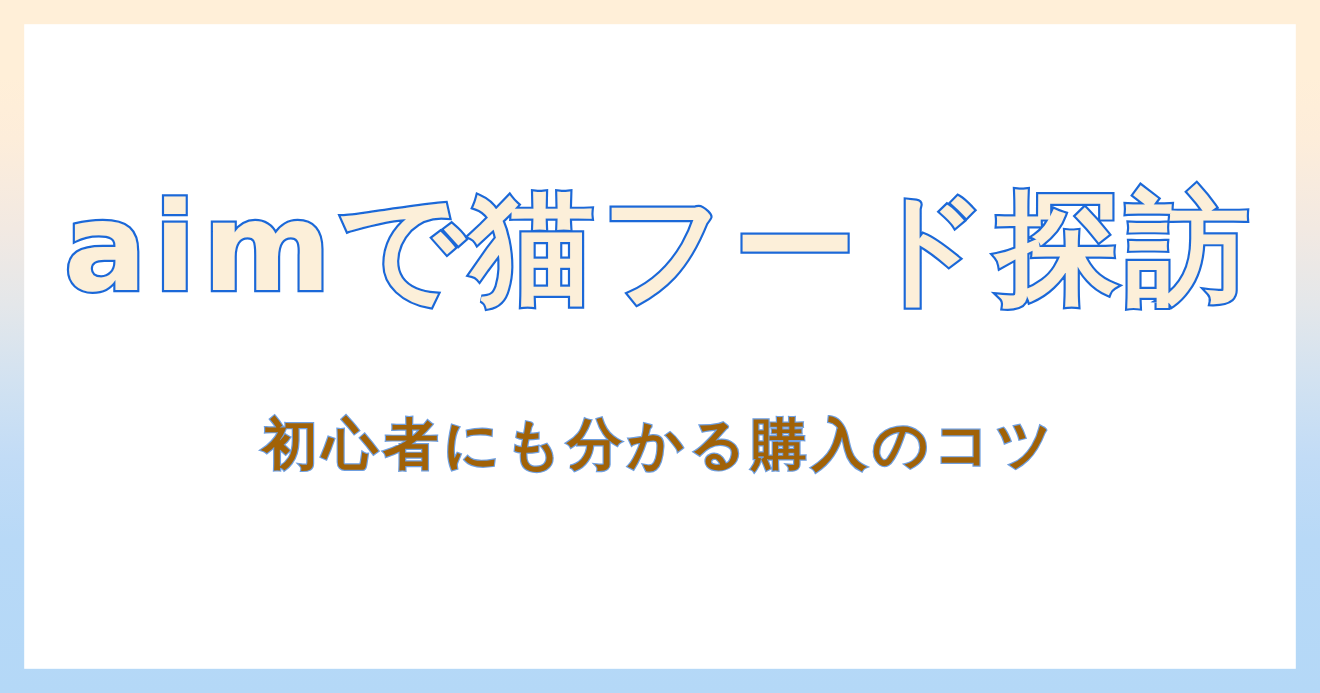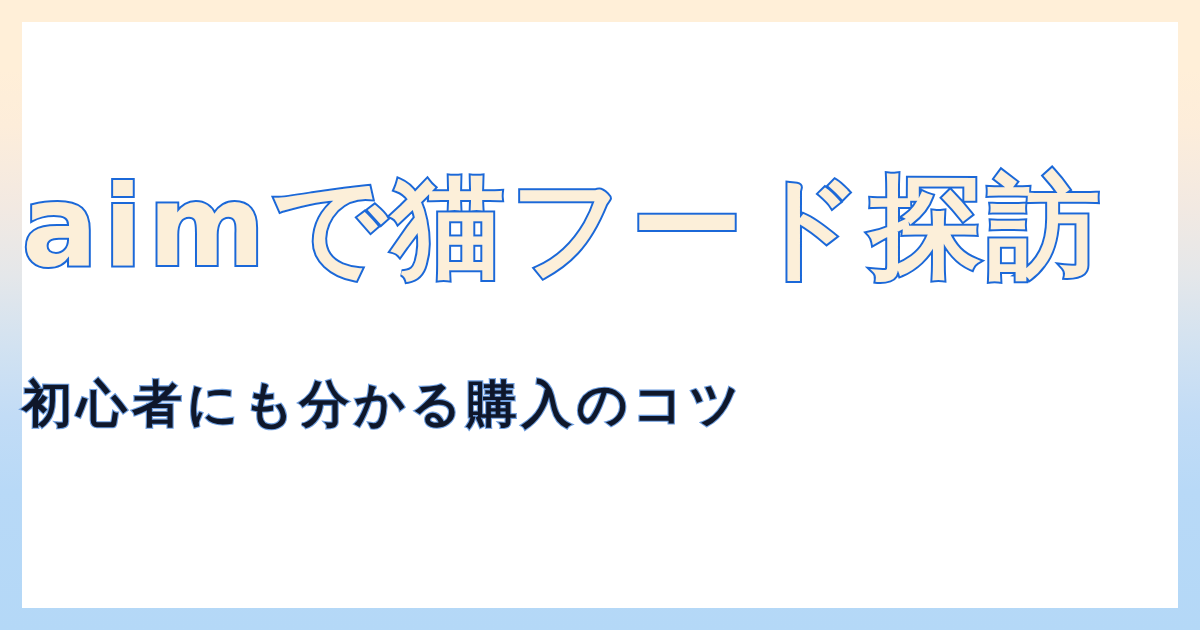--- a/index.html
+++ b/index.html
@@ -45,21 +45,21 @@
     display: flex;
     flex-direction: column;
     align-items: center;
     justify-content: center;
   }
 
   .text-stack {
     width: 100%;
     display: flex;
     flex-direction: column;
-    align-items: flex-start;
+    align-items: center;
     transform: translateY(-16px);
   }
 
   
   .headline {
     font-family: "DejaVu Sans", "Liberation Sans", sans-serif;
     font-size: 112px;
     font-weight: 700;
     line-height: 1.12;
     letter-spacing: 0.055em;
@@ -75,21 +75,21 @@
   
   .subheadline {
     font-family: "DejaVu Sans", "Liberation Sans", sans-serif;
     font-size: 50px;
     font-weight: 700;
     line-height: 1.2;
     letter-spacing: 0.10em;
     text-align: center;
     white-space: nowrap;
 
-    color: #0f172a;
+    color: #a16207;
     -webkit-text-stroke: 2.2px #6f9fe0;
     paint-order: stroke fill;
     margin: 84px 0 0 0;
   }
 </style>
 </head>
 <body>
 
 <div class="canvas">
   <div class="card">

